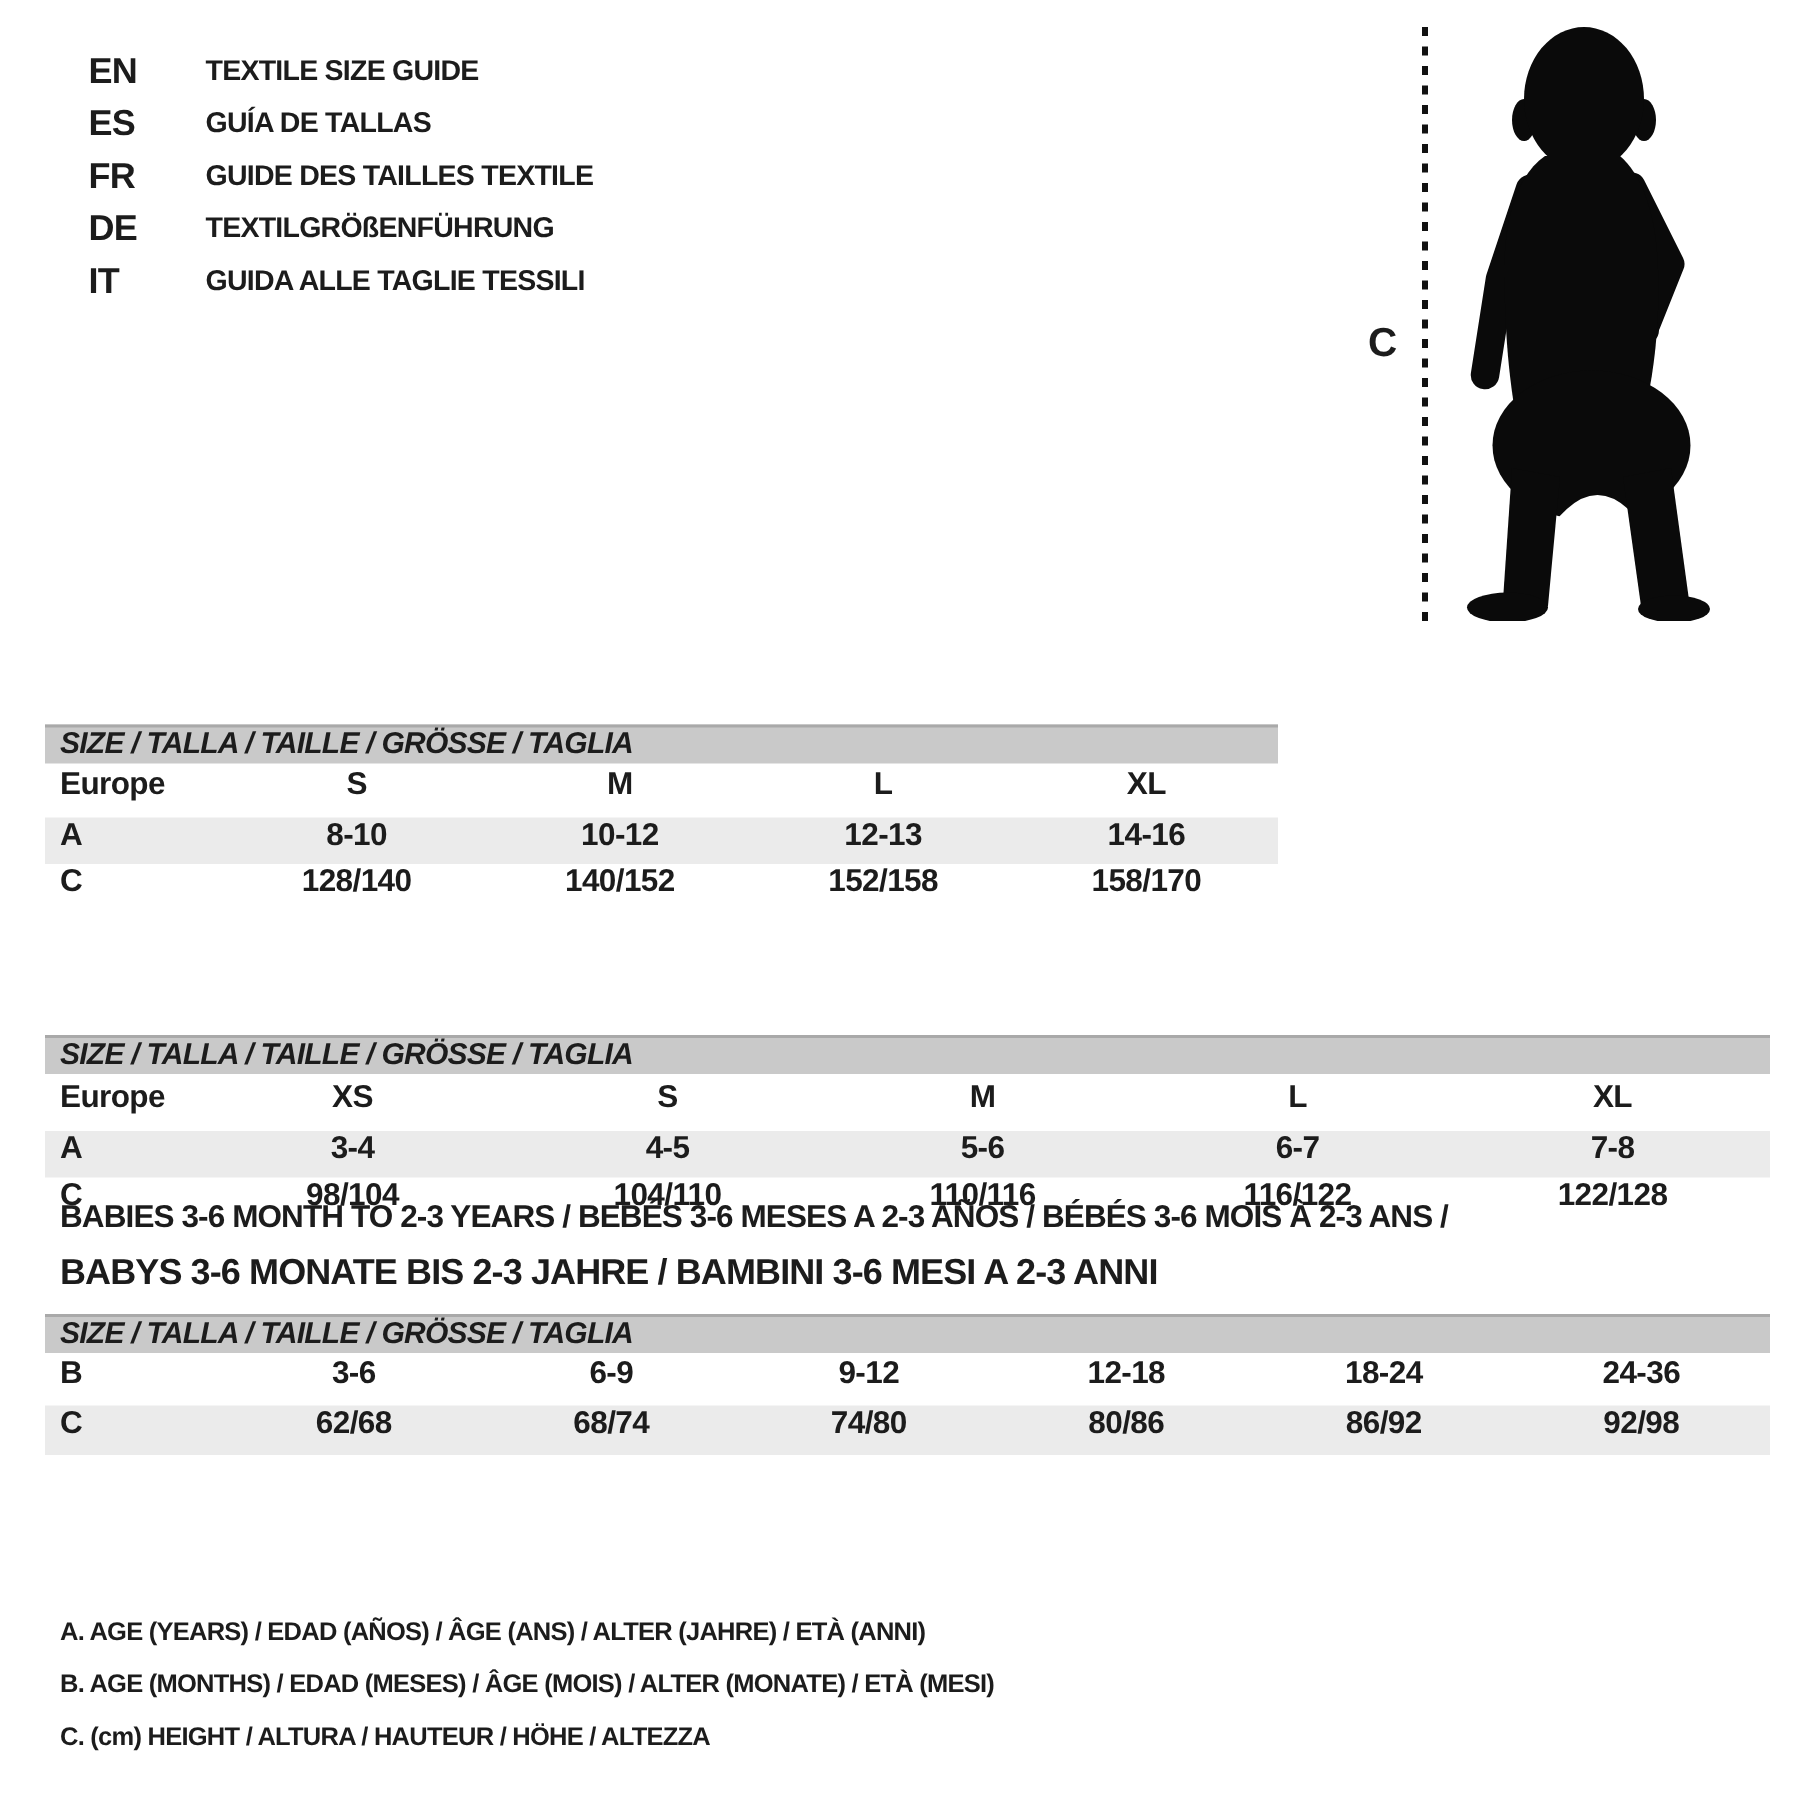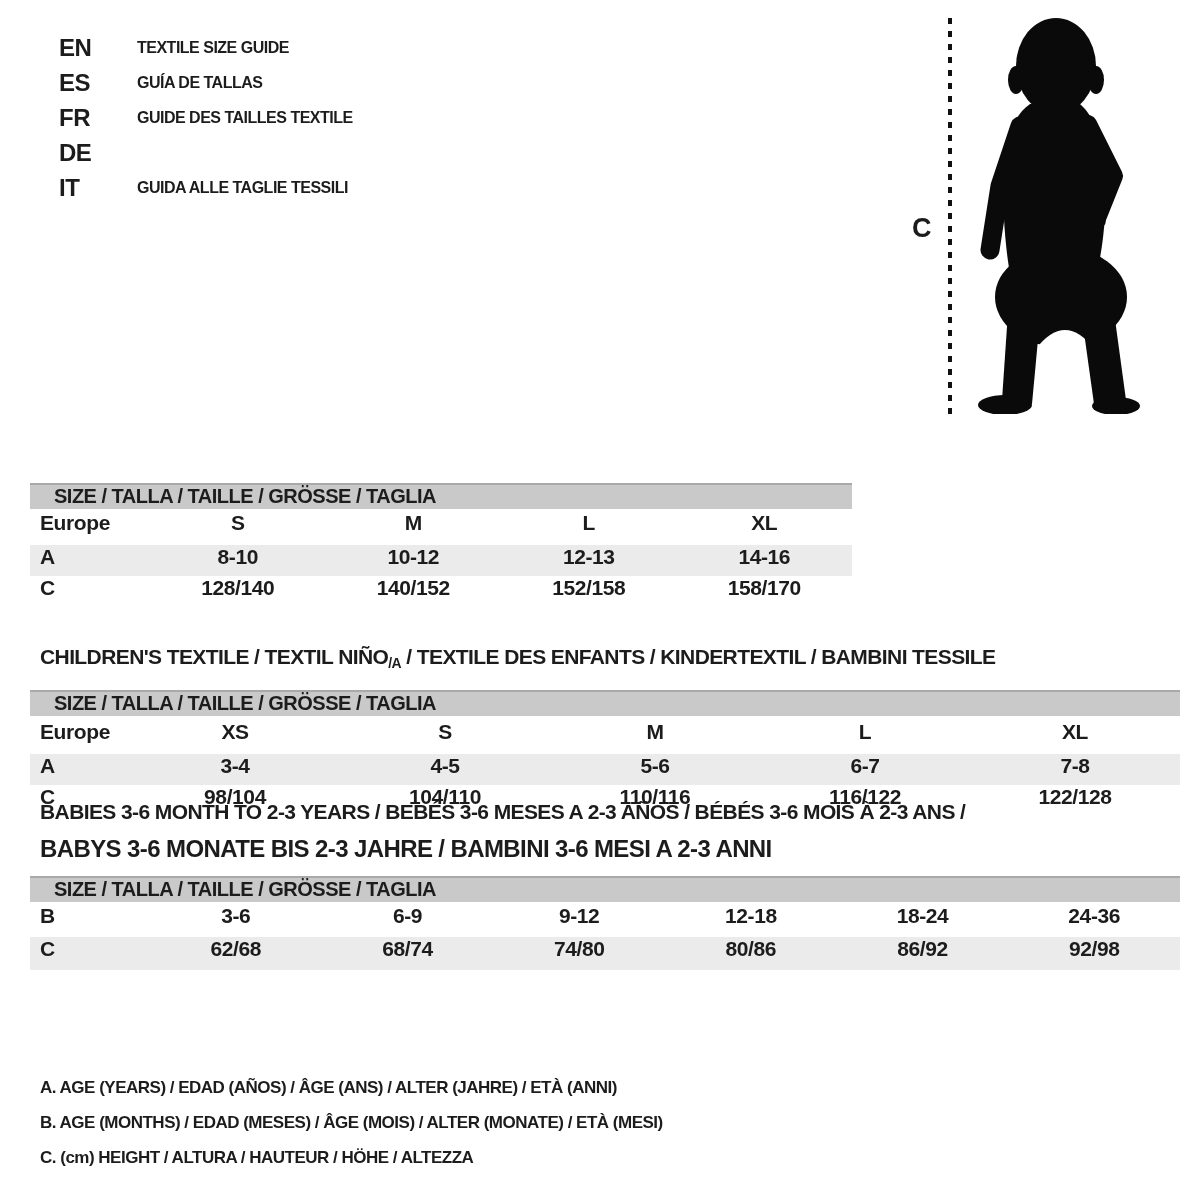--- a/index.html
+++ b/index.html
@@ -10,38 +10,39 @@
     font-family:"Liberation Sans", sans-serif;
     color:var(--text,#1c1c1c);
     overflow:hidden;
     font-weight:700;
   }
 
   
   .lang-block { position:absolute; left:40px; top:30px; }
   .lang-row { display:flex; height:35px; align-items:center;margin-left:19px; }
   .lang-code { width:78px; font-size:24px; letter-spacing:-0.5px; }
-  .lang-title { font-size:16px; letter-spacing:-0.5px; white-space:nowrap; }
+  .lang-title { font-size:19px; letter-spacing:-0.5px; white-space:nowrap; }
 
   
   .measure-line { position:absolute; left:946px; top:16px; }
   .figure-label { position:absolute; left:912px; top:213px; font-size:27px; }
   .silhouette { position:absolute; left:958px; top:14px; }
 
   
   .section { position:absolute; }
   .sec-title { position:absolute; left:10px; top:0; font-size:21px; letter-spacing:-0.6px; white-space:nowrap; }
   .sec-title .subtxt { font-size:14px; vertical-align:-4px; }
   .sec-title-line2 { position:absolute; left:10px; top:35px; font-size:24px; letter-spacing:-0.6px; white-space:nowrap; }
   .size-bar {
     position:absolute; left:0; width:100%; height:26px;
     background:var(--size_bar,#c9c9c9);
     border-top:2px solid var(--size_bar_edge,#a9a9a9);
-    font-size:20px; line-height:23px; padding-left:24px;
+    font-size:20px; line-height:23px; padding-left:10px;
     letter-spacing:-0.5px;
+    font-style:italic;
   }
   .t-rows { position:absolute; left:0; width:100%; }
   .t-row { display:flex; align-items:flex-start; font-size:21px; letter-spacing:-0.4px; }
   .t-row.head-row { height:34px; }
   .t-row.data-row { height:31px; }
   .t-row.gray { background:var(--row_alt,#ebebeb); }
   .t-label { padding-left:10px; }
   .t-label.w120 { width:120px; }
   .t-label.w100 { width:100px; }
   .t-cell { flex:1; text-align:center; }
@@ -63,20 +64,21 @@
     <div class="lang-row">
       <span class="lang-code">ES</span>
       <span class="lang-title">GUÍA DE TALLAS</span>
     </div>
     <div class="lang-row">
       <span class="lang-code">FR</span>
       <span class="lang-title">GUIDE DES TAILLES TEXTILE</span>
     </div>
     <div class="lang-row">
       <span class="lang-code">DE</span>
+      <span class="lang-title">TEXTILGRÖßENFÜHRUNG</span>
     </div>
     <div class="lang-row">
       <span class="lang-code">IT</span>
       <span class="lang-title">GUIDA ALLE TAGLIE TESSILI</span>
     </div>
   </div>
 
   <svg class="measure-line" width="8" height="400">
     <line x1="4" y1="2" x2="4" y2="398" stroke="#111" stroke-width="4" stroke-dasharray="6 7"></line>
   </svg>
@@ -130,21 +132,20 @@
         <div class="t-label w120">C</div>
         <div class="t-cell">128/140</div>
         <div class="t-cell">140/152</div>
         <div class="t-cell">152/158</div>
         <div class="t-cell">158/170</div>
       </div>
     </div>
   </div>
 
   <div class="section" style="left:30px; top:645px; width:1150px; height:178px;">
-    <div class="sec-title"><span>CHILDREN'S TEXTILE / TEXTIL NIÑO</span><span class="subtxt">/A</span><span> / TEXTILE DES ENFANTS / KINDERTEXTIL / BAMBINI TESSILE</span></div>
     <div class="size-bar" style="top:45px;">SIZE / TALLA / TAILLE / GRÖSSE / TAGLIA</div>
     <div class="t-rows" style="top:75px;">
       <div class="t-row head-row">
         <div class="t-label w100">Europe</div>
         <div class="t-cell">XS</div>
         <div class="t-cell">S</div>
         <div class="t-cell">M</div>
         <div class="t-cell">L</div>
         <div class="t-cell">XL</div>
       </div>

